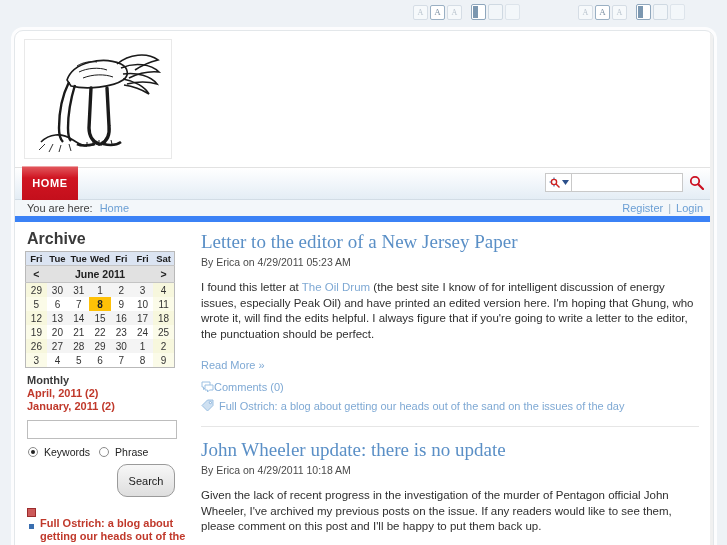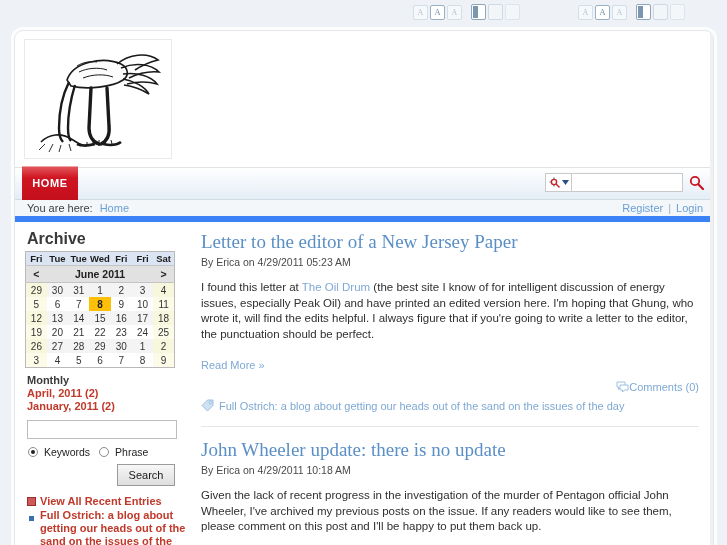--- a/index.html
+++ b/index.html
@@ -236,24 +236,24 @@
     border: 1px solid #8b8b8b; background: #fff;
     display: inline-block; position: relative;
   }
   .radio.on::after {
     content: ""; position: absolute;
     left: 2px; top: 2px; width: 4px; height: 4px;
     border-radius: 50%; background: #222;
   }
   #side-search-btn {
     margin: 6px 0 0 92px;
-    width: 58px; height: 22px;
+    width: 58px; height: 33px;
     border: 1px solid #9a9a9a;
     background: linear-gradient(to bottom,#f7f7f7,#dedede);
-    border-radius: 0;
+    border-radius: 10px;
     font-size: 11px; color: #1a1a1a;
     font-family: "Liberation Sans", sans-serif;
     cursor: pointer;
   }
 
   #recent-block { margin: 9px 0 0 2px; }
   .recent-row { display: flex; align-items: flex-start; gap: 4px; }
   .box-icon {
     width: 9px; height: 9px; margin-top: 2px;
     border: 1px solid #9c2c2c; background: #cc5a5a;
@@ -288,21 +288,21 @@
     font-size: 11.5px; color: #2f2f2f;
     line-height: 15.5px; margin: 0 0 13px 0;
   }
   .post-body a { color: #7fa9d4; text-decoration: none; }
   .read-more {
     font-size: 11px; color: #7fa9d4;
     text-decoration: none; display: inline-block;
     margin-bottom: 10px;
   }
   .comments-row {
-    display: flex; align-items: center; justify-content: flex-end;
+    display: flex; align-items: center; 
     gap: 0; font-size: 11px; color: #7fa9d4; margin-bottom: 6px;
   }
   .tag-row {
     display: flex; align-items: center; gap: 5px;
     font-size: 11px; color: #7fa9d4; margin-bottom: 14px;
   }
   .tag-row a { color: #7fa9d4; text-decoration: none; }
   hr.post-sep { border: none; border-top: 1px solid #e6e6e6; margin: 0 0 11px 0; }
 
   
@@ -518,21 +518,20 @@
           <span class="radio"></span>
           <span>Phrase</span>
         </label>
       </div>
 
       <button id="side-search-btn">Search</button>
 
       <div id="recent-block">
         <div class="recent-row">
           <span class="box-icon"></span>
-          <a class="recent-link" href="#">View All Recent Entries</a>
         </div>
         <div class="recent-row">
           <span class="bullet-icon"></span>
           <a class="recent-sub" href="#">Full Ostrich: a blog about getting our heads out of the sand on the issues of the day (10)</a>
         </div>
       </div>
 
     </div>
 
     <div id="main">

